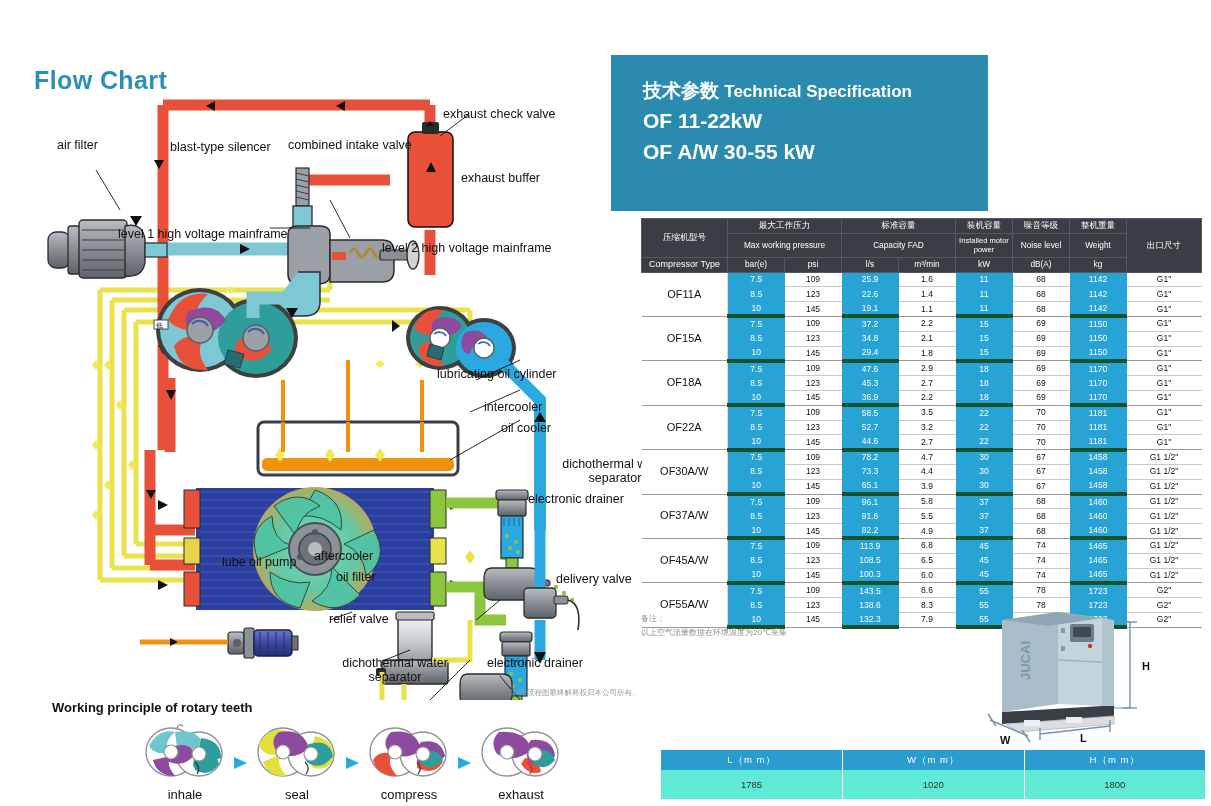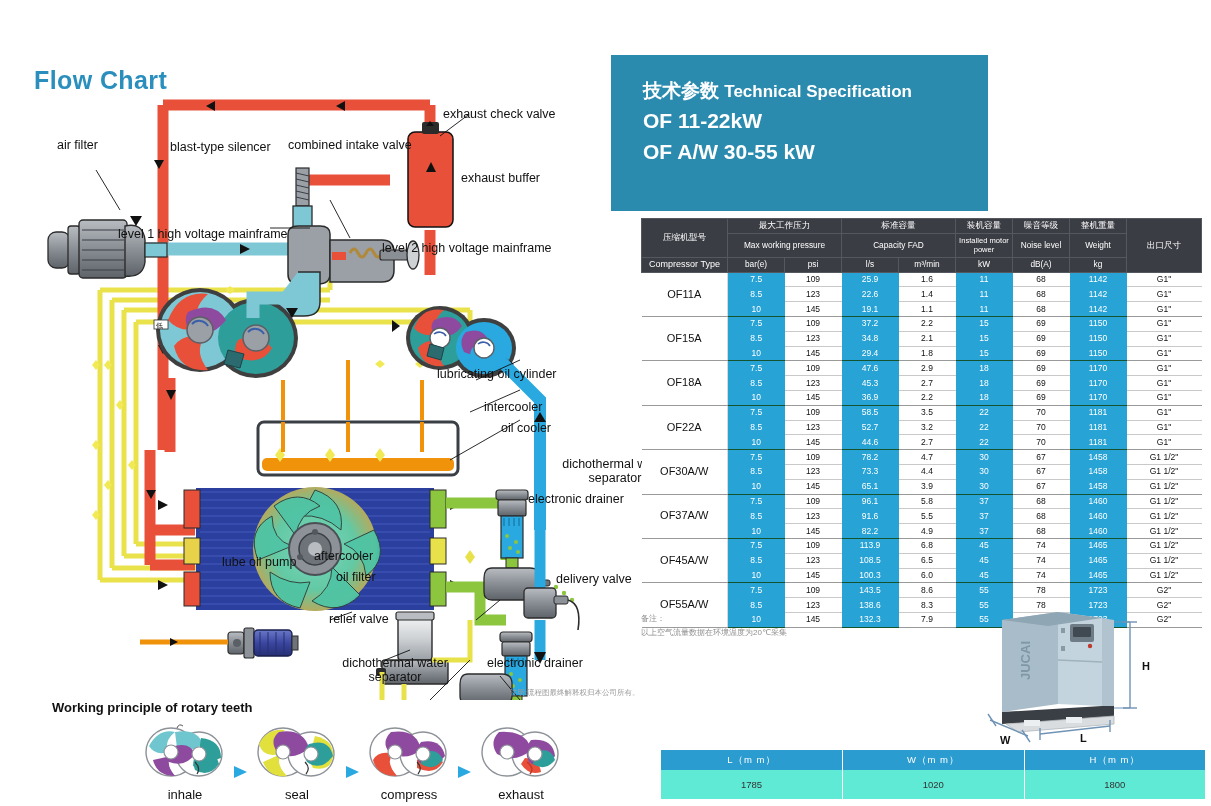--- a/index.html
+++ b/index.html
@@ -31,21 +31,21 @@
   #wp-title {
     position:absolute; left:52px; top:700px;
     font-size:13px; font-weight:bold; color:#111;
   }
   #wp-note {
     position:absolute; left:462px; top:688px;
     font-size:7.5px; color:#9a9a9a; white-space:nowrap;padding-left:48px;
   }
   #wp-row {
     position:absolute; left:140px; top:724px;
-    display:flex; align-items:flex-end; gap:0px;
+    display:flex; align-items:center; gap:0px;
   }
   .wp-cell { width:90px; text-align:center; }
   .wp-cap { font-size:13px; color:#111; margin-top:3px; }
   .wp-arrow {
     width:22px; height:60px; display:flex; align-items:center;
     justify-content:center;
   }
 
   
   #spec-banner {
@@ -72,21 +72,21 @@
     border:1px solid #55585f; font-size:8.3px;
   }
   #spec-table thead th.cn { font-size:8.6px; }
   #spec-table tbody td { border-bottom:1px solid #c9c9c9; background:#fff; }
   #spec-table tbody td.hl { background:#27a3d6; color:#fff; border-bottom:1px solid #27a3d6; }
   #spec-table tbody td.model {
     font-size:11px; color:#111; border-right:1px solid #d8d8d8;
     border-bottom:1px solid #9a9a9a;
   }
   #spec-table tbody tr.grp-end td { border-bottom:1px solid #9a9a9a; }
-  #spec-table tbody tr.grp-end td.hl { border-bottom:1px solid #14532d; }
+  #spec-table tbody tr.grp-end td.hl { border-bottom:4px solid #14532d; }
 
   #note {
     position:absolute; left:641px; top:612px;
     font-size:8px; color:#8f8f8f; line-height:1.8;
   }
 
   
   #machine { position:absolute; left:962px; top:608px; width:240px; height:140px; }
 
   

